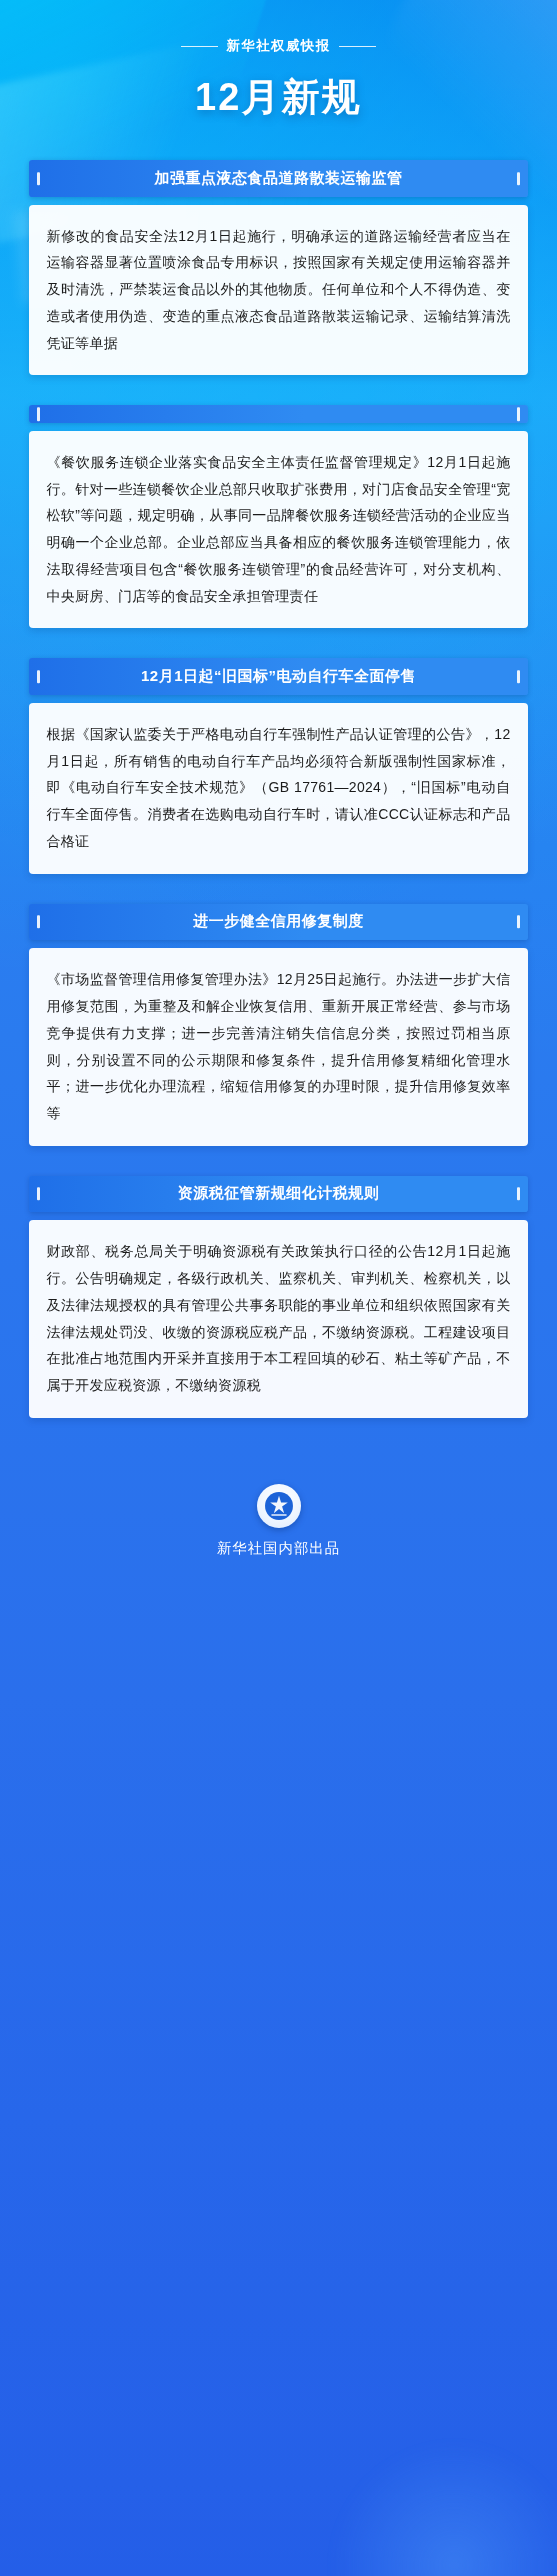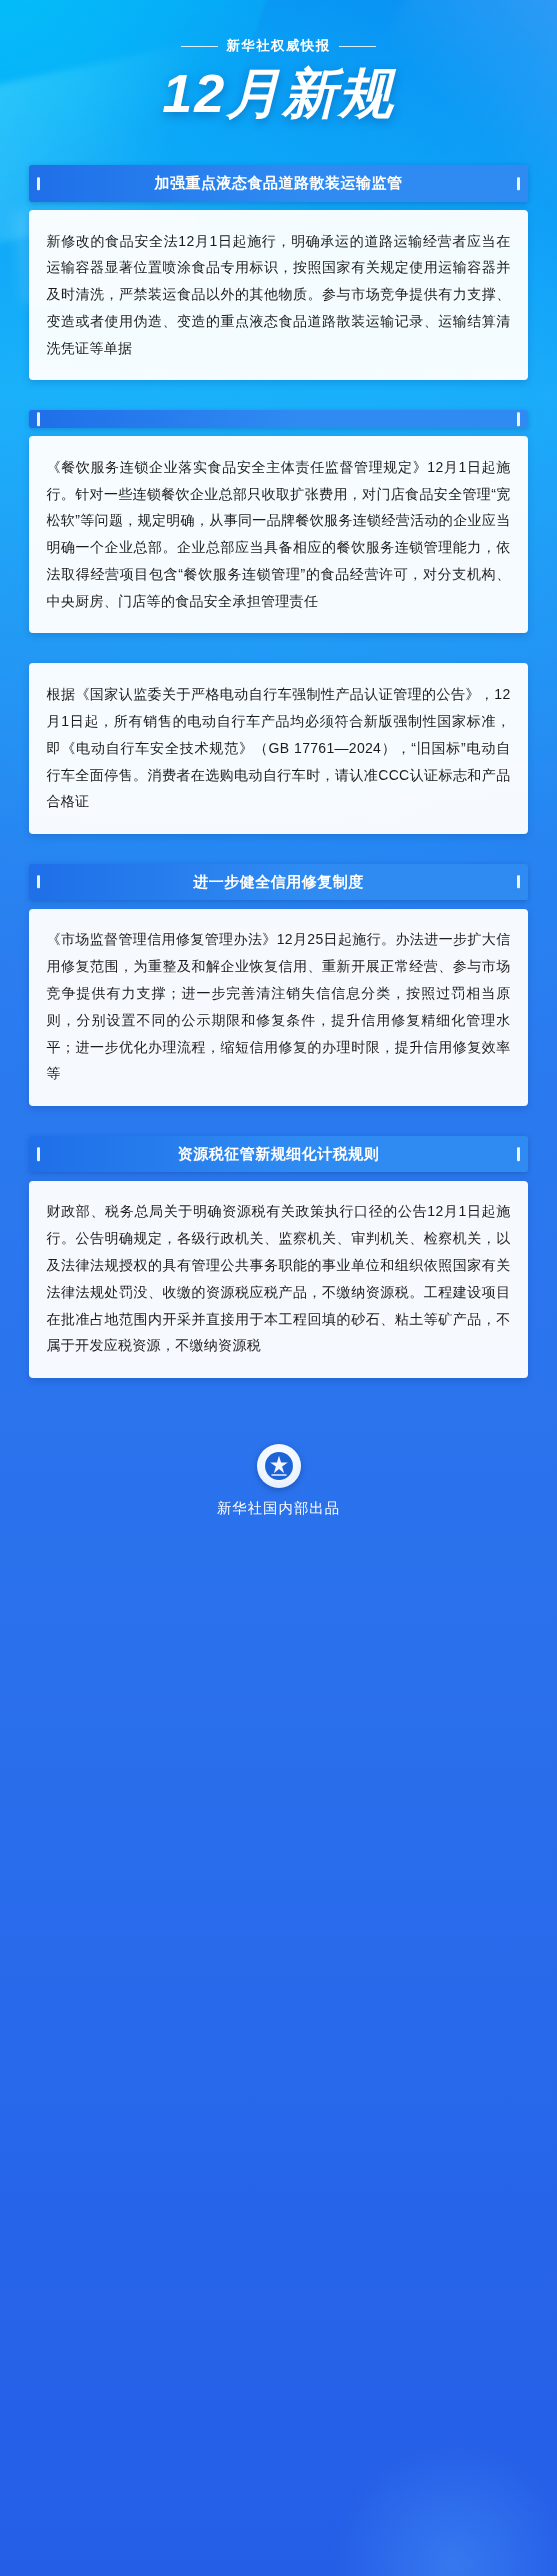--- a/index.html
+++ b/index.html
@@ -79,28 +79,27 @@
     letter-spacing: 1.5px;
     font-weight: 600;
   }
   .eyebrow .rule {
     display: block;
     width: 37px;
     height: 1px;
     background: rgba(255,255,255,0.85);
   }
   .title-main {
-    margin-top: 10px;
-    color: #ffffff;
-    font-size: 54px;
+    margin-top: 22px;
+    color: #ffffff;
+    font-size: 38px;
     line-height: 1.06;
     font-weight: 800;
     letter-spacing: 2.1px;
     text-shadow: 0 3.1px 9.3px rgba(4,40,110,0.35);
-    font-style: italic;
   }
   .title-sub {
     margin-top: 7.2px;
     color: #ffffff;
     font-size: 41px;
     line-height: 1.1;
     font-weight: 800;
     letter-spacing: 3.1px;
     text-shadow: 0 3.1px 9.3px rgba(4,40,110,0.35);
   }
@@ -205,35 +204,40 @@
 
   <div class="cards">
 
     <div class="card">
       <div class="card-head">
         <span class="bar-left"></span>
         <span class="bar-right"></span>
         <h2>加强重点液态食品道路散装运输监管</h2>
       </div>
       <div class="card-body">
-        <p>新修改的食品安全法12月1日起施行，明确承运的道路运输经营者应当在运输容器显著位置喷涂食品专用标识，按照国家有关规定使用运输容器并及时清洗，严禁装运食品以外的其他物质。参与市场竞争提供有力支撑、变造或者使用伪造、变造的重点液态食品道路散装运输记录、运输结算清洗凭证等单据</p>
+        <p>新修改的食品安全法12月1日起施行，明确承运的道路运输经营者应当在运输容器显著位置喷涂食品专用标识，按照国家有关规定使用运输容器并及时清洗，严禁装运食品以外的其他物质。任何单位和个人不得伪造、变造或者使用伪造、变造的重点液态食品道路散装运输记录、运输结算清洗凭证等单据</p>
       </div>
     </div>
 
     <div class="card">
       <div class="card-head">
         <span class="bar-left"></span>
         <span class="bar-right"></span>
       </div>
       <div class="card-body">
         <p>《餐饮服务连锁企业落实食品安全主体责任监督管理规定》12月1日起施行。针对一些连锁餐饮企业总部只收取扩张费用，对门店食品安全管理“宽松软”等问题，规定明确，从事同一品牌餐饮服务连锁经营活动的企业应当明确一个企业总部。企业总部应当具备相应的餐饮服务连锁管理能力，依法取得经营项目包含“餐饮服务连锁管理”的食品经营许可，对分支机构、中央厨房、门店等的食品安全承担管理责任</p>
       </div>
     </div>
 
     <div class="card">
+      <div class="card-head">
+        <span class="bar-left"></span>
+        <span class="bar-right"></span>
+        <h2>12月1日起“旧国标”电动自行车全面停售</h2>
+      </div>
       <div class="card-body">
         <p>根据《国家认监委关于严格电动自行车强制性产品认证管理的公告》，12月1日起，所有销售的电动自行车产品均必须符合新版强制性国家标准，即《电动自行车安全技术规范》（GB 17761—2024），“旧国标”电动自行车全面停售。消费者在选购电动自行车时，请认准CCC认证标志和产品合格证</p>
       </div>
     </div>
 
     <div class="card">
       <div class="card-head">
         <span class="bar-left"></span>
         <span class="bar-right"></span>
         <h2>进一步健全信用修复制度</h2>

